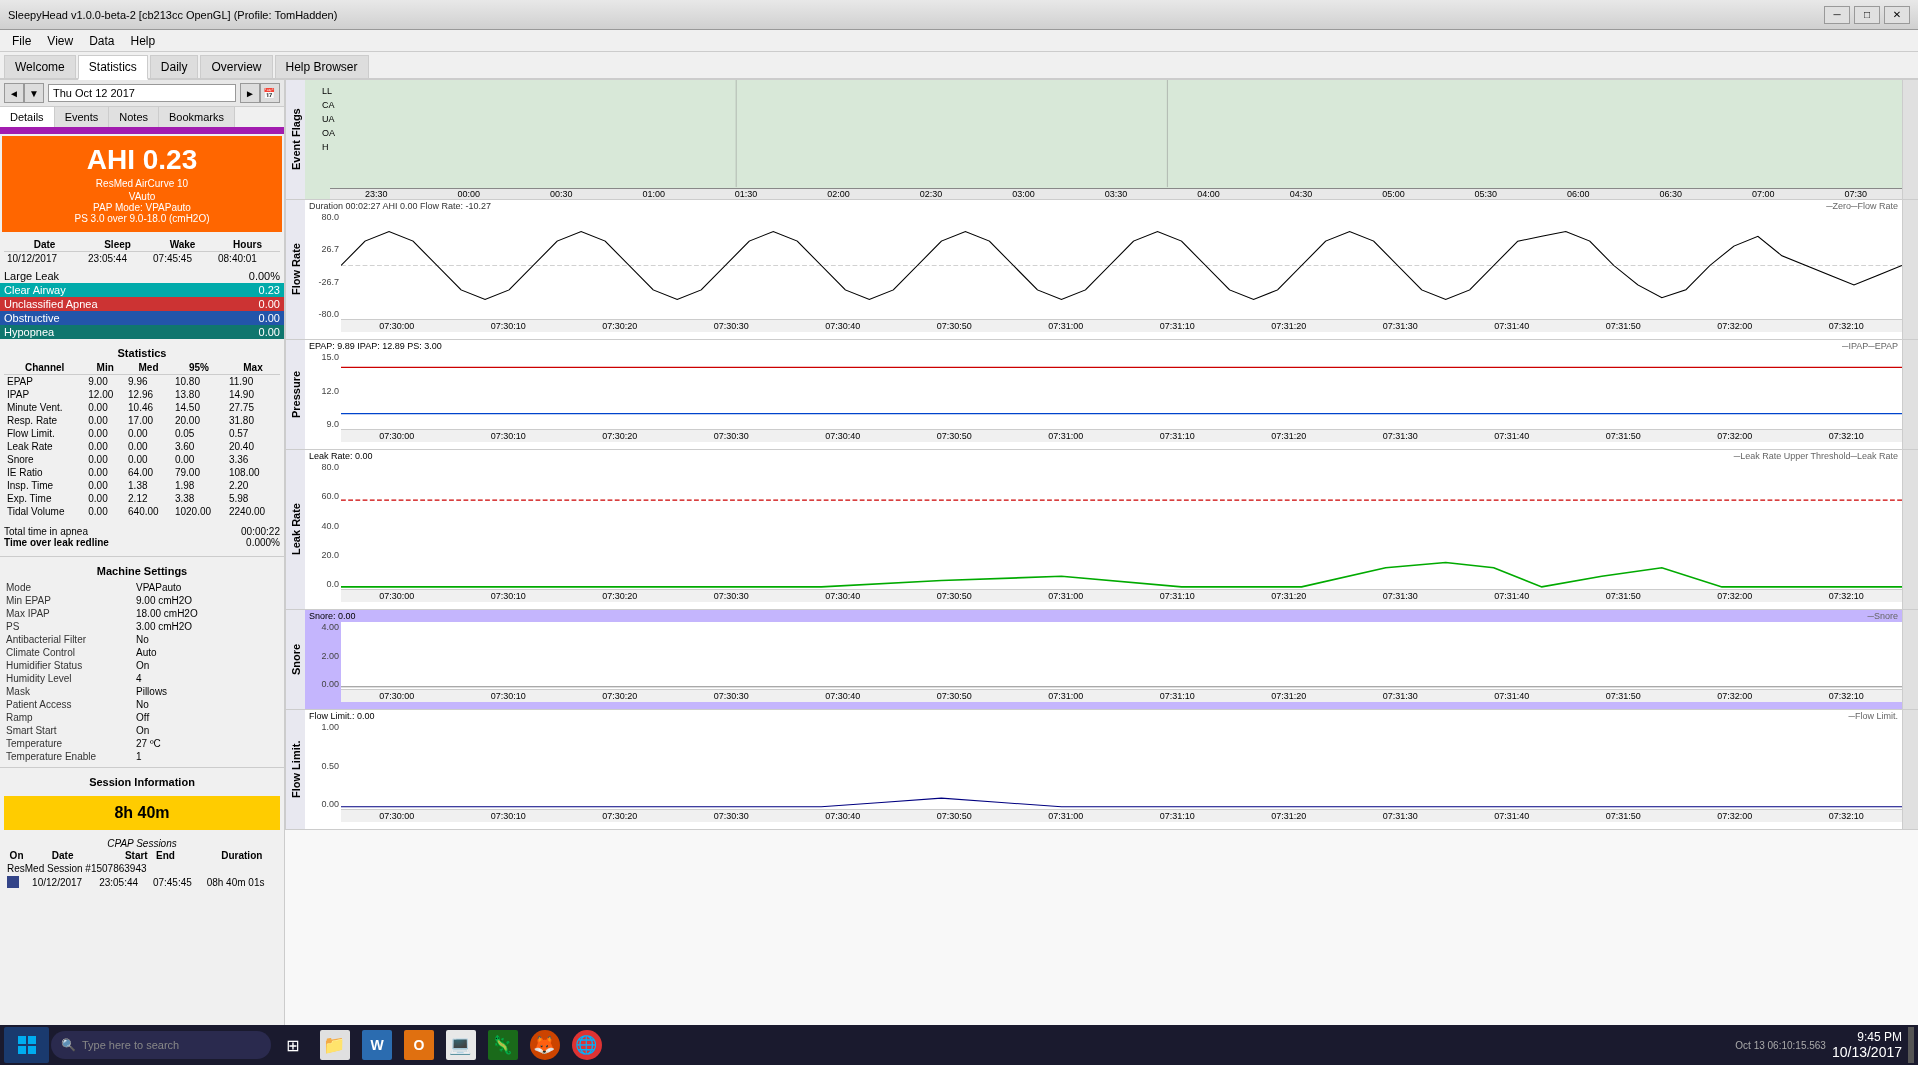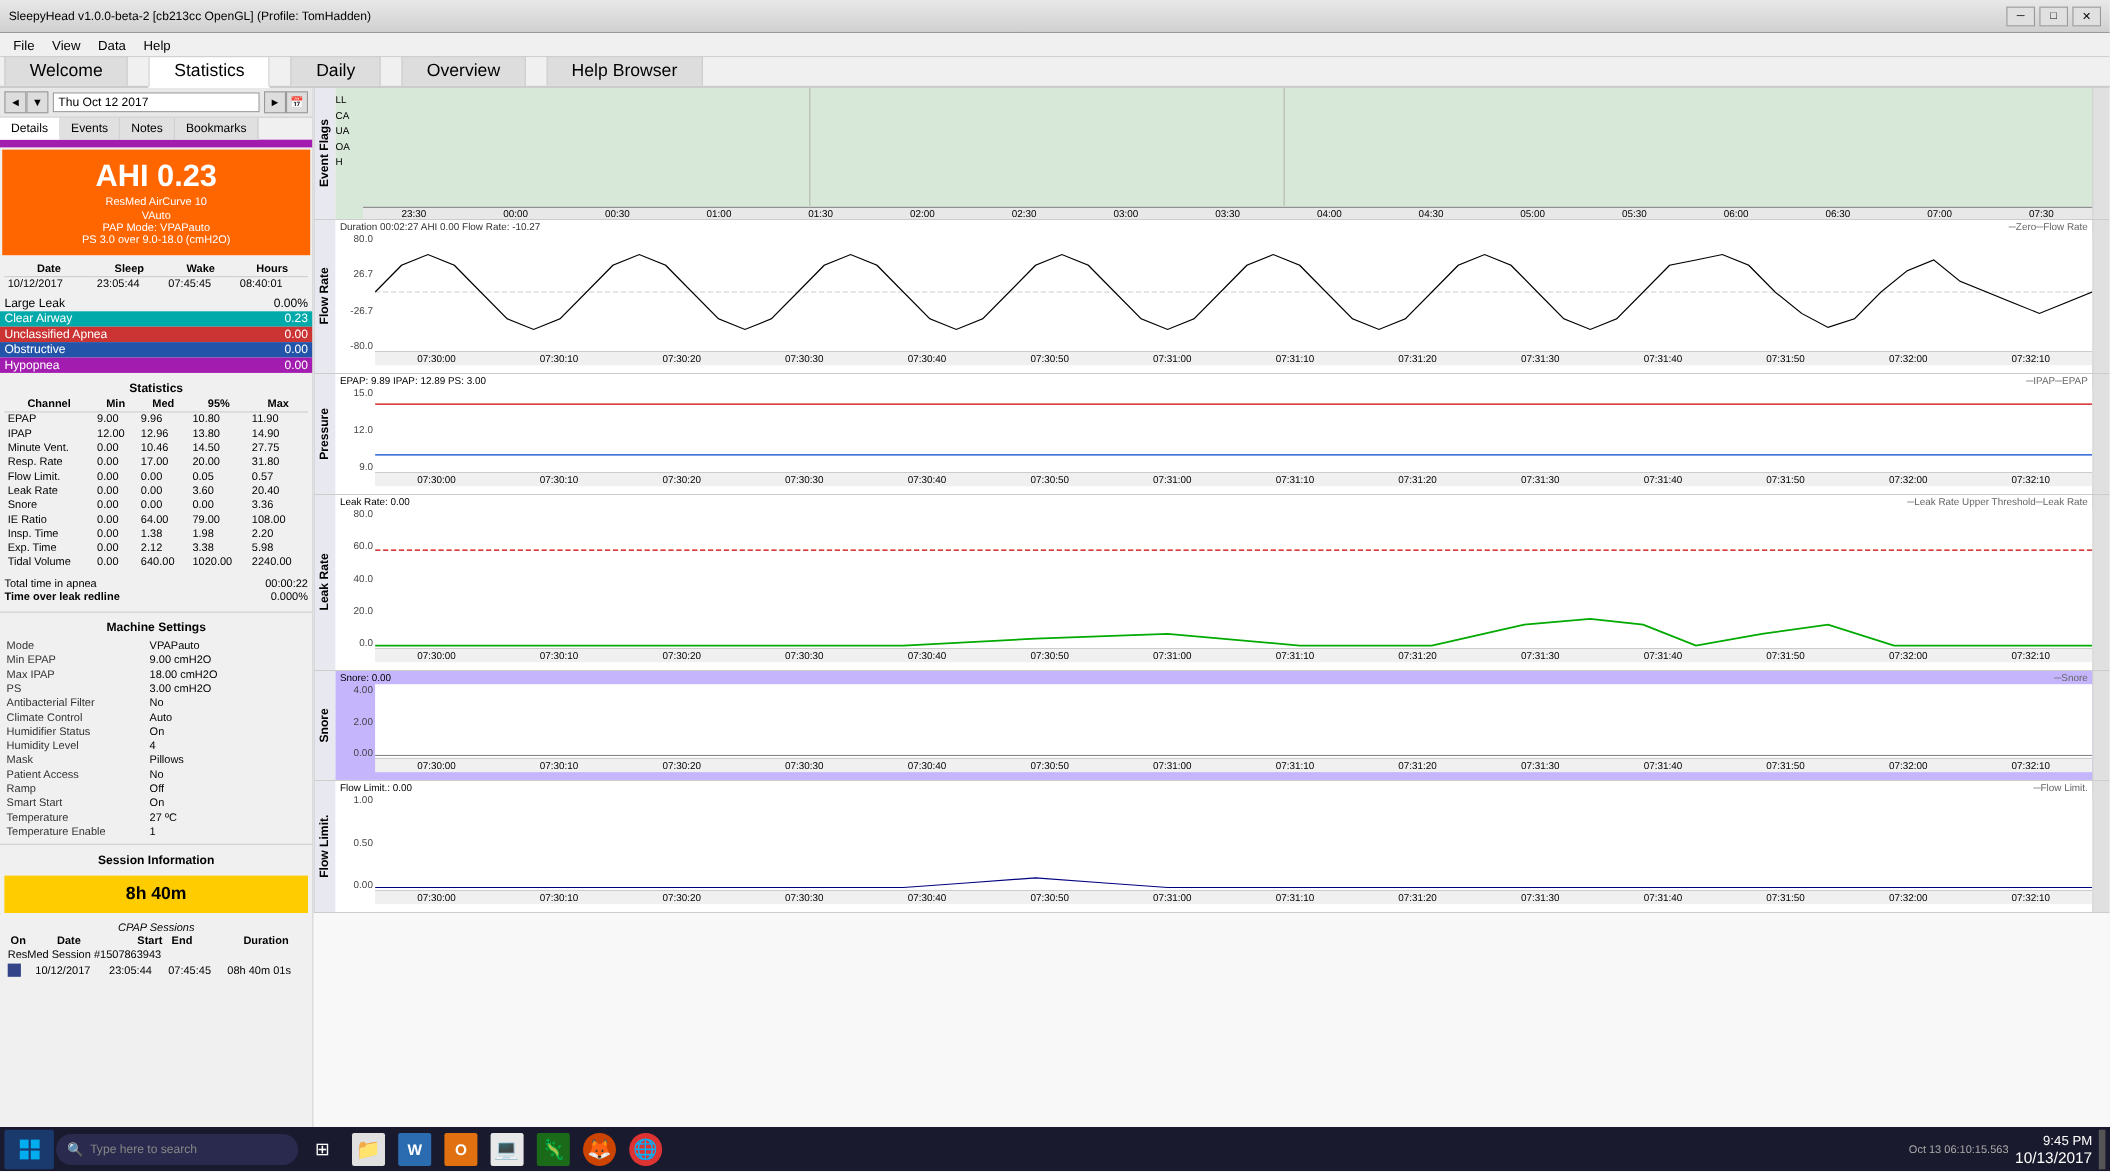--- a/index.html
+++ b/index.html
@@ -9,21 +9,21 @@
     #titlebar { background: linear-gradient(to bottom, #e8e8e8, #d0d0d0); height: 30px; display: flex; align-items: center; justify-content: space-between; border-bottom: 1px solid #999; padding: 0 8px; }
     #titlebar .controls { display: flex; gap: 4px; }
     #titlebar .ctrl-btn { width: 26px; height: 18px; background: #e0e0e0; border: 1px solid #999; display: flex; align-items: center; justify-content: center; cursor: pointer; font-size: 10px; }
     
     
     #menubar { background: #f0f0f0; height: 22px; display: flex; align-items: center; border-bottom: 1px solid #ccc; padding: 0 4px; }
     #menubar .menu-item { padding: 2px 8px; cursor: pointer; font-size: 12px; }
     
     
     #tabbar { background: #f0f0f0; height: 28px; display: flex; align-items: flex-end; border-bottom: 2px solid #ccc; padding: 0 4px; }
-    .tab { padding: 4px 22px; cursor: pointer; font-size: 16px; border: 1px solid #ccc; border-bottom: none; margin-right: 19px; background: #ddd; }
+    .tab { padding: 4px 10px; cursor: pointer; font-size: 12px; border: 1px solid #ccc; border-bottom: none; margin-right: 2px; background: #ddd; }
     .tab.active { background: white; border-bottom: 2px solid white; margin-bottom: -2px; }
     
     
     #main { display: flex; height: calc(1065px - 30px - 22px - 28px - 30px); }
     
     
     #left-panel { width: 285px; background: #f0f0f0; border-right: 1px solid #ccc; overflow-y: auto; flex-shrink: 0; }
     
     
     #date-nav { display: flex; align-items: center; padding: 3px 4px; border-bottom: 1px solid #ccc; background: #e8e8e8; }
@@ -42,21 +42,21 @@
     #ahi-box .mode { font-size: 10px; }
     #ahi-box .ps { font-size: 10px; }
     
     
     .stats-section { padding: 4px; }
     .stats-table { width: 100%; font-size: 10px; border-collapse: collapse; }
     .stats-table td { padding: 1px 3px; }
     .stats-table .col-header { font-weight: bold; text-align: center; border-bottom: 1px solid #ccc; }
     
     .event-row { display: flex; justify-content: space-between; padding: 1px 4px; font-size: 11px; }
-    .event-row.highlighted-blue { background: #a21caf; color: white; }
+    .event-row.highlighted-blue { background: #0f766e; color: white; }
     .event-row.highlighted-teal { background: #00aaaa; color: white; }
     .event-row.highlighted-red { background: #cc3333; color: white; }
     .event-row.highlighted-blue2 { background: #2255aa; color: white; }
     
     
     .section-divider { border-top: 1px solid #ccc; margin: 4px 0; }
     
     
     .settings-header { text-align: center; font-weight: bold; font-size: 11px; padding: 4px; }
     .setting-row { display: flex; padding: 1px 6px; font-size: 10px; }
@@ -383,21 +383,21 @@
 
   </div>
 
   <div id="right-panel">
 
     <div class="chart-container" style="height:120px;">
       <div style="display:flex;height:100%;">
         <div class="side-label">Event Flags</div>
         <div style="flex:1;background:#d8e8d8;position:relative;">
 
-          <div style="position:absolute;left:0;top:4px;font-size:9px;line-height:14px;">
+          <div style="position:absolute;left:17px;top:4px;font-size:9px;line-height:14px;">
             <div>LL</div>
             <div>CA</div>
             <div>UA</div>
             <div>OA</div>
             <div>H</div>
           </div>
 
           <svg width="100%" height="100%" style="position:absolute;left:0;top:0;">
             <line x1="27%" y1="0" x2="27%" y2="90%" stroke="#888" stroke-width="0.5"></line>
             <line x1="54%" y1="0" x2="54%" y2="90%" stroke="#888" stroke-width="0.5"></line>

